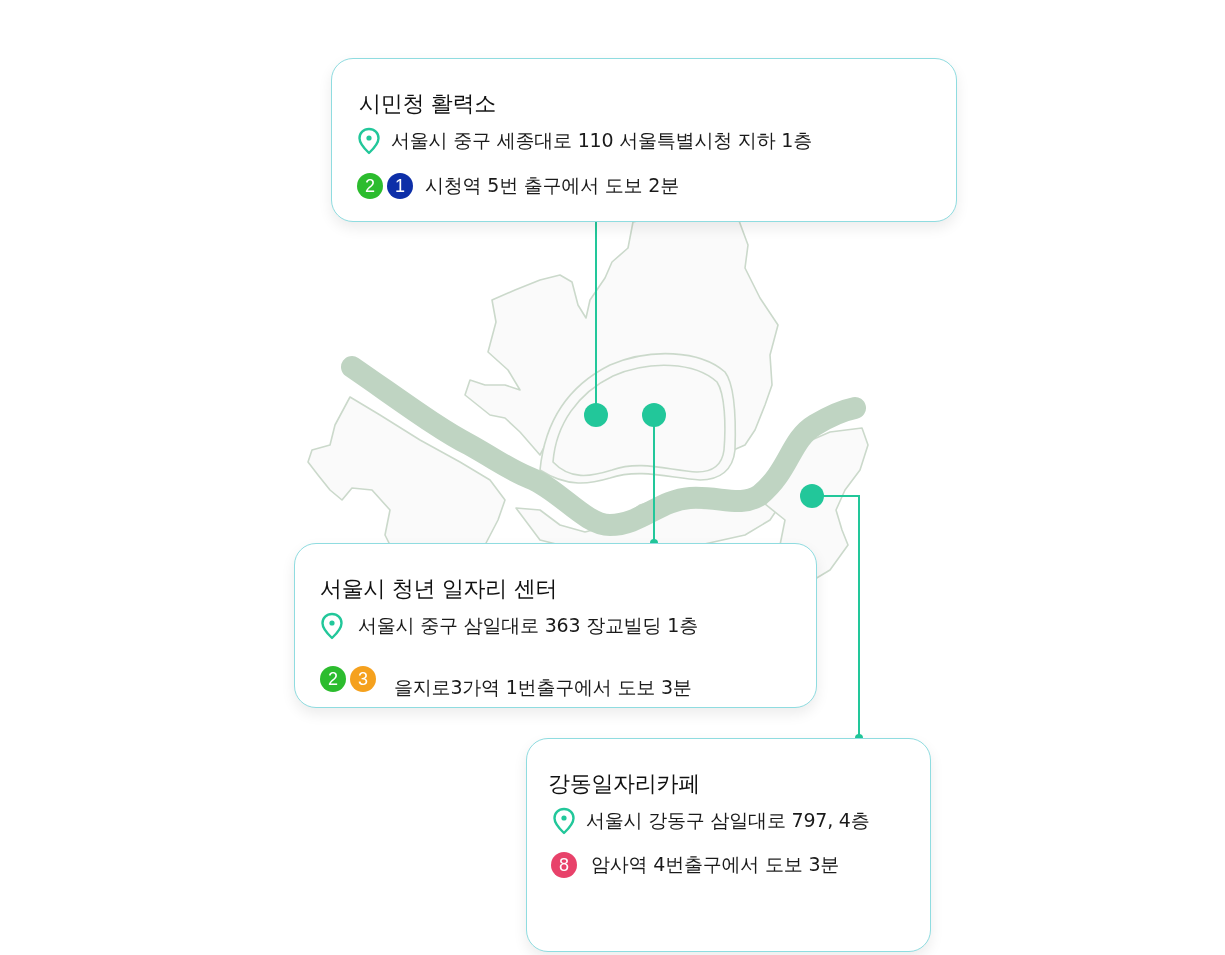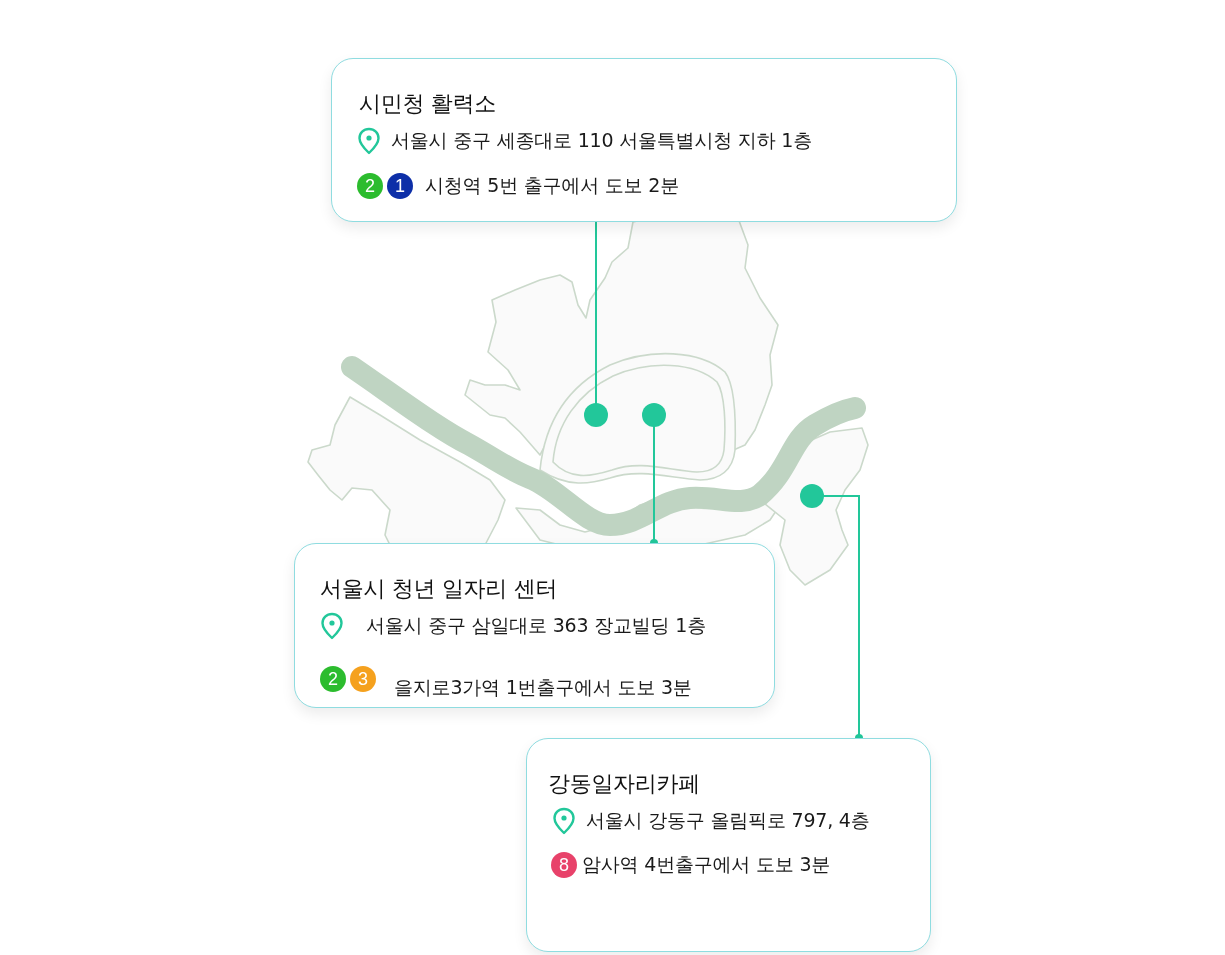--- a/index.html
+++ b/index.html
@@ -59,42 +59,42 @@
       </svg>
     <span>서울시 중구 세종대로 110 서울특별시청 지하 1층</span>
   </div>
   <div class="row" style="left:25px; top:114px;">
     <span class="badge" style="background:#2cbc2e;">2</span>
     <span class="badge" style="background:#0d2fa8;">1</span>
     <span class="txt">시청역 5번 출구에서 도보 2분</span>
   </div>
 </div>
 
-<div class="card" style="left:294px; top:543px; width:481px; height:165px;">
+<div class="card" style="left:294px; top:543px; width:523px; height:165px;">
   <div class="card-title" style="left:25px; top:30px;">서울시 청년 일자리 센터</div>
   <div class="row" style="left:25px; top:68px;">
     <svg class="pin" viewBox="0 0 24 28">
         <path d="M12 2 C6.5 2 2.5 6 2.5 11.2 C2.5 17 12 26 12 26 C12 26 21.5 17 21.5 11.2 C21.5 6 17.5 2 12 2 Z" fill="none" stroke="#22c79a" stroke-width="2.4" stroke-linejoin="round"></path>
         <circle cx="12" cy="11" r="2.6" fill="#22c79a"></circle>
       </svg>
-    <span style="margin-left:12px;">서울시 중구 삼일대로 363 장교빌딩 1층</span>
+    <span style="margin-left:4px;">서울시 중구 삼일대로 363 장교빌딩 1층</span>
   </div>
   <div class="row" style="left:25px; top:113px;">
     <span class="badge" style="background:#2cbc2e;">2</span>
     <span class="badge" style="background:#f5a11e;">3</span>
     <span class="txt" style="margin-left:14px;margin-top:18px;">을지로3가역 1번출구에서 도보 3분</span>
   </div>
 </div>
 
 <div class="card" style="left:526px; top:738px; width:405px; height:214px;">
   <div class="card-title" style="left:21px; top:30px;">강동일자리카페</div>
   <div class="row" style="left:25px; top:68px;">
     <svg class="pin" viewBox="0 0 24 28">
         <path d="M12 2 C6.5 2 2.5 6 2.5 11.2 C2.5 17 12 26 12 26 C12 26 21.5 17 21.5 11.2 C21.5 6 17.5 2 12 2 Z" fill="none" stroke="#22c79a" stroke-width="2.4" stroke-linejoin="round"></path>
         <circle cx="12" cy="11" r="2.6" fill="#22c79a"></circle>
       </svg>
-    <span>서울시 강동구 올림픽로 797, 4층</span>
+    <span>서울시 강동구 삼일대로 797, 4층</span>
   </div>
   <div class="row" style="left:24px; top:113px;">
     <span class="badge" style="background:#e8426a;">8</span>
-    <span class="txt" style="margin-left:1px;">암사역 4번출구에서 도보 3분</span>
+    <span class="txt" style="margin-left:10px;">암사역 4번출구에서 도보 3분</span>
   </div>
 </div>
 
 </body></html>

